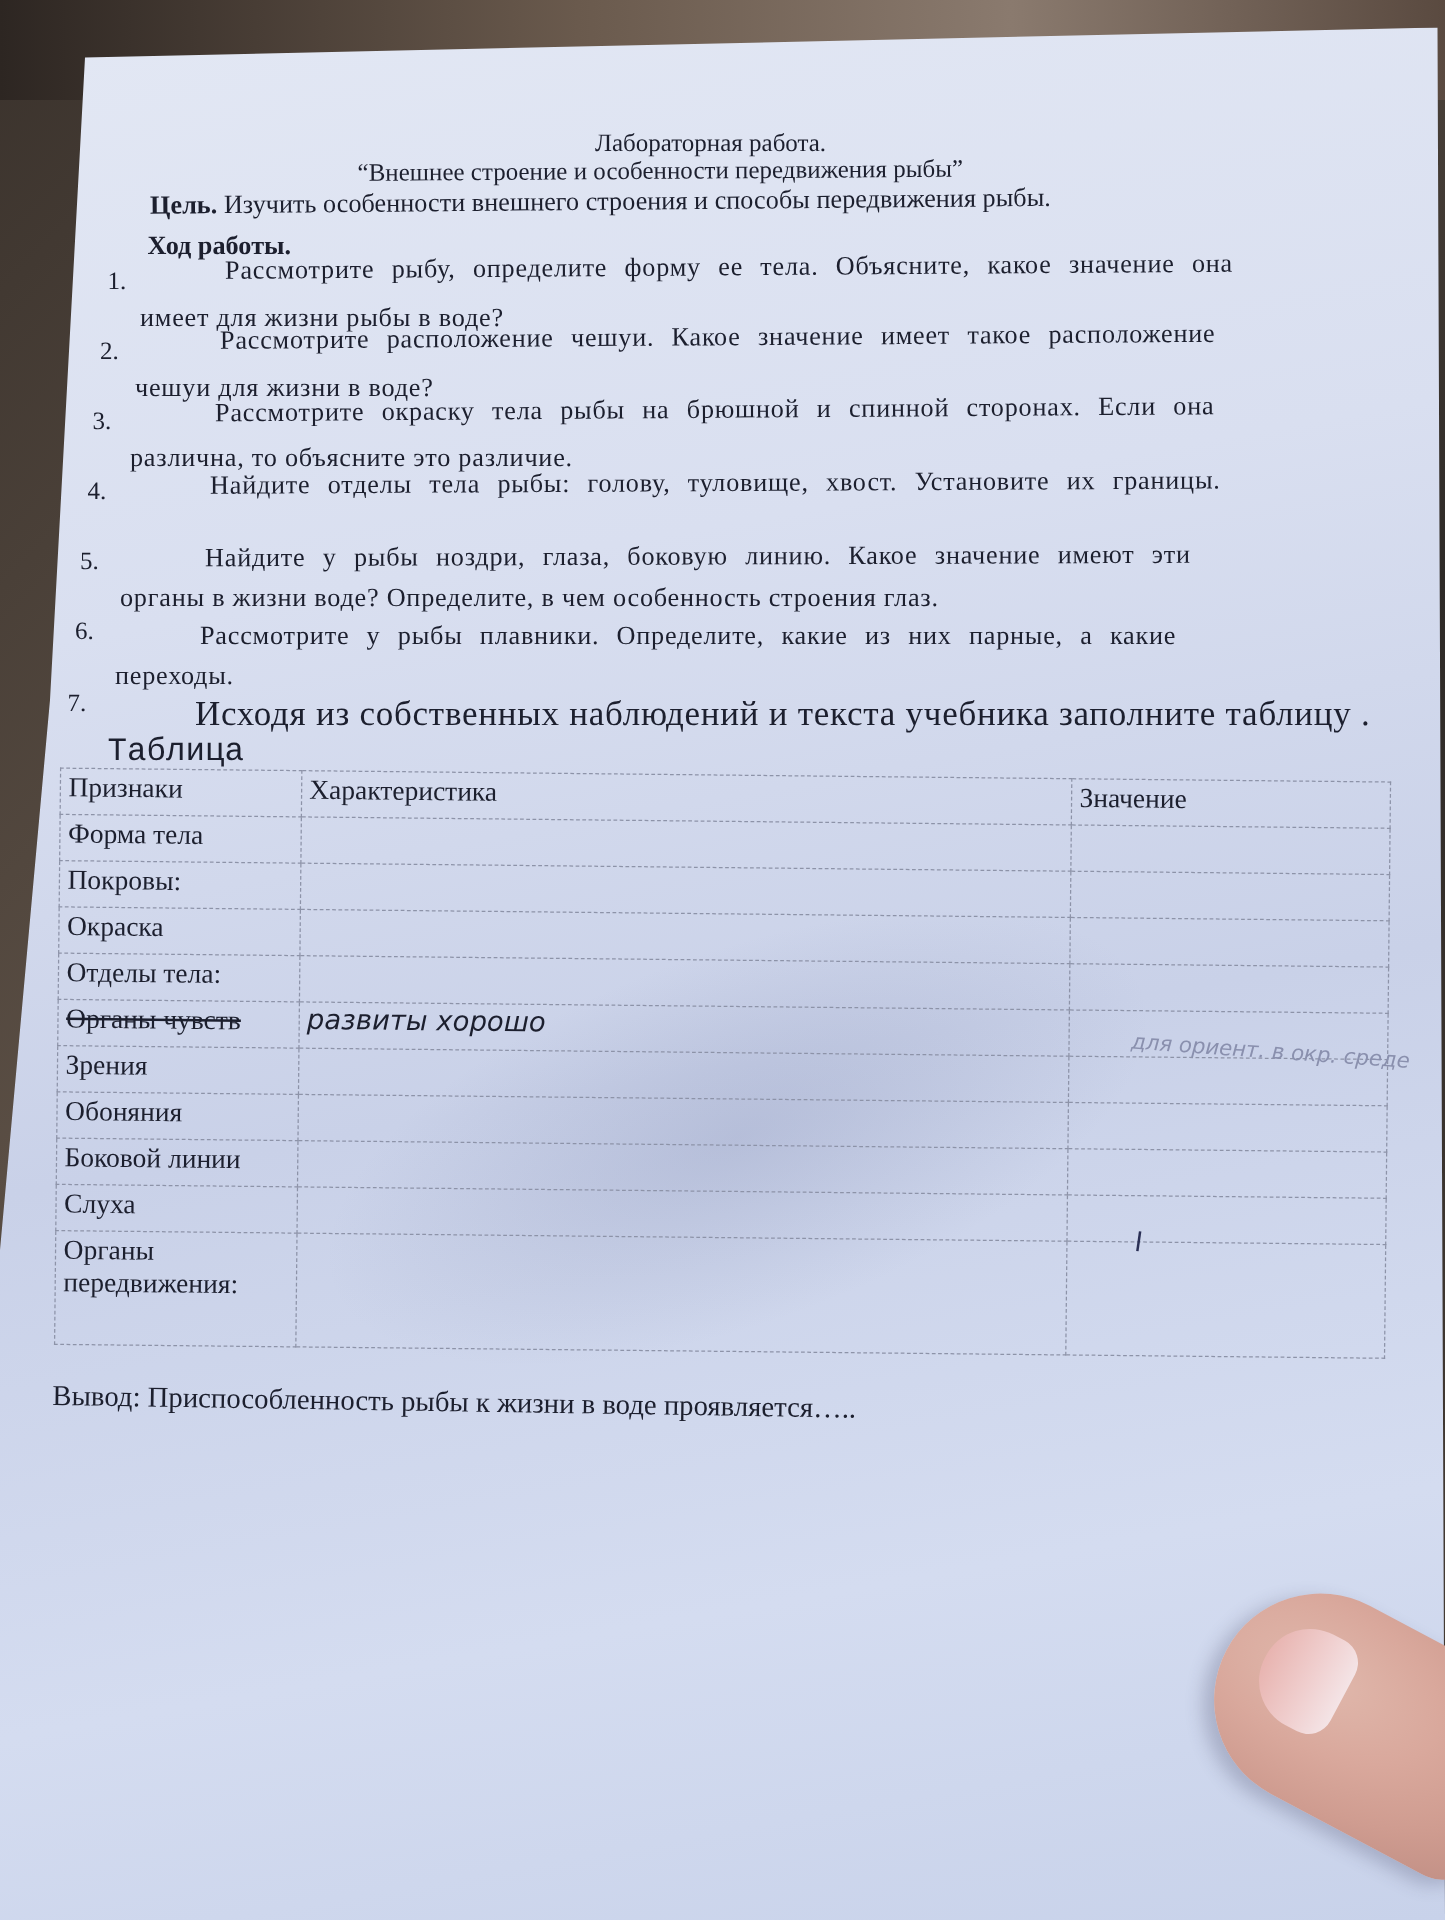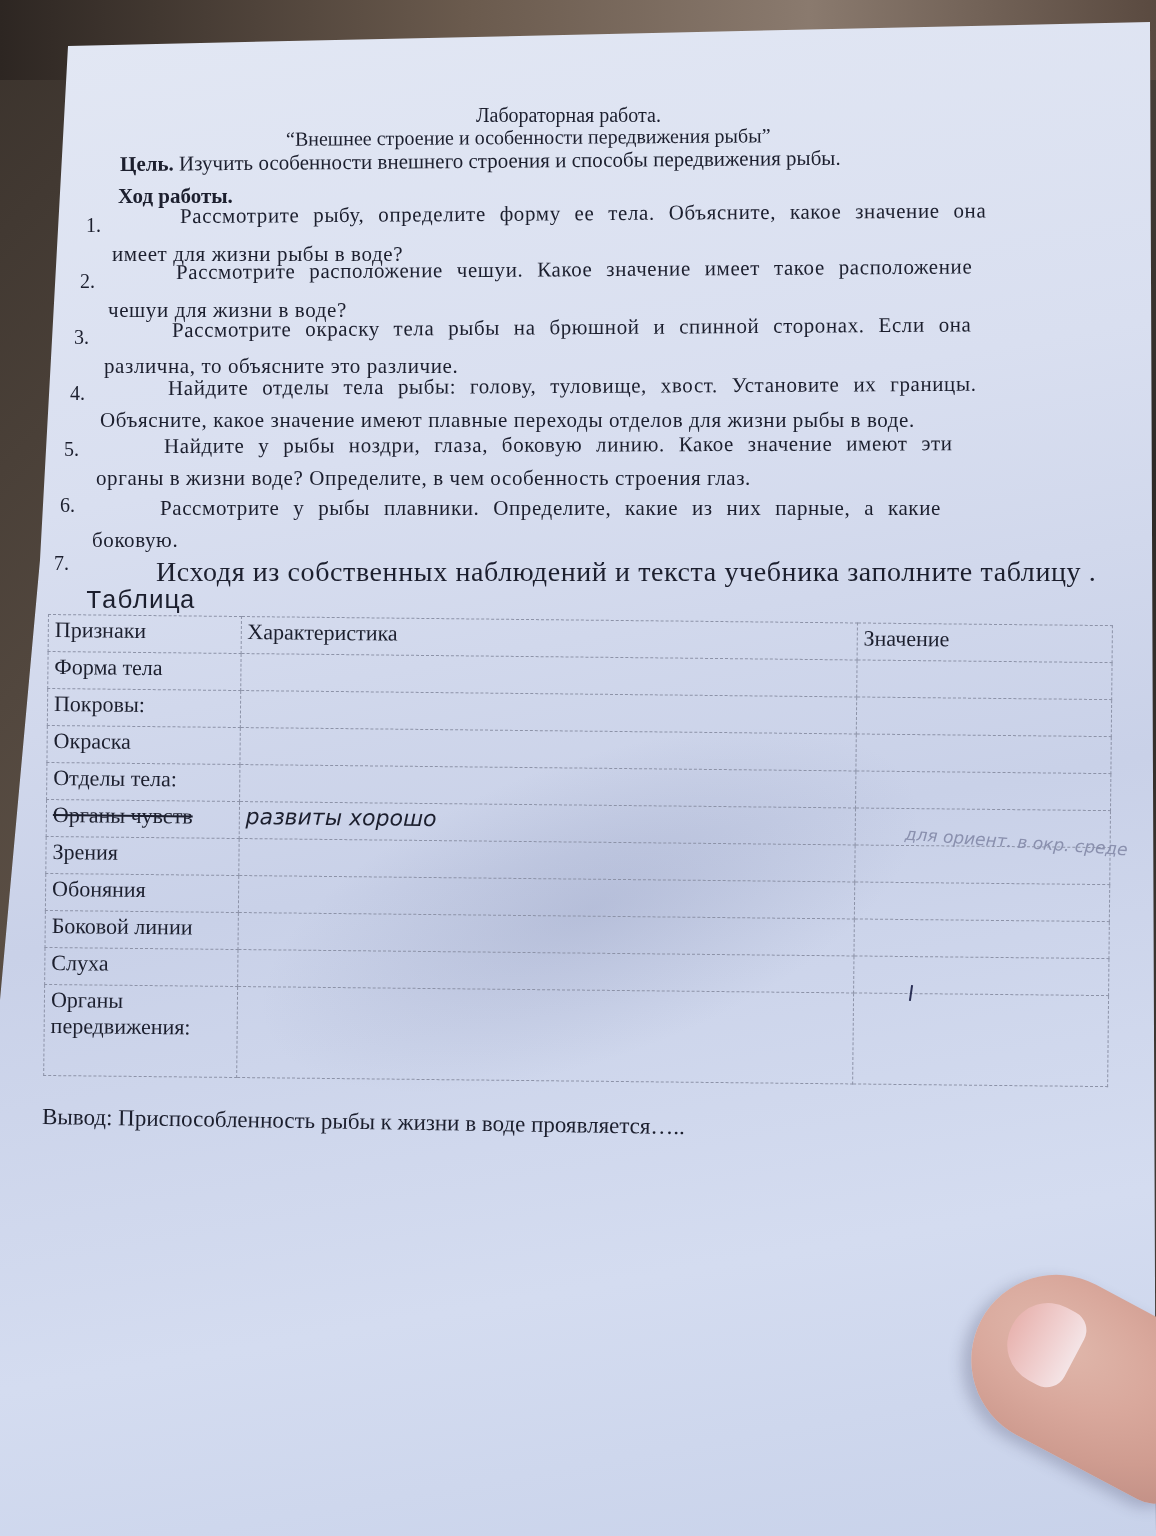--- a/index.html
+++ b/index.html
@@ -81,29 +81,28 @@
   <div class="num" style="left:80px; top:270px;">2.</div>
   <div class="step-text justify" style="left:176px; top:260px; transform:rotate(-0.4deg); transform-origin:left;">Рассмотрите расположение чешуи.  Какое значение имеет такое расположение</div>
   <div class="step-text" style="left:108px; top:298px;">чешуи для жизни в воде?</div>
 
   <div class="num" style="left:74px; top:326px;">3.</div>
   <div class="step-text justify" style="left:172px; top:318px; transform:rotate(-0.4deg); transform-origin:left;">Рассмотрите окраску тела рыбы на брюшной и спинной сторонах. Если она</div>
   <div class="step-text" style="left:104px; top:354px;">различна, то объясните это различие.</div>
 
   <div class="num" style="left:70px; top:382px;">4.</div>
   <div class="step-text justify" style="left:168px; top:376px; transform:rotate(-0.3deg); transform-origin:left;">Найдите отделы тела рыбы: голову, туловище, хвост. Установите их границы.</div>
-  <div class="step-text" style="left:100px; top:408px;">Объясните, какое значение имеют плавные переходы отделов для жизни рыбы в воде.</div>
 
   <div class="num" style="left:64px; top:438px;">5.</div>
   <div class="step-text justify" style="left:164px; top:434px; transform:rotate(-0.2deg); transform-origin:left;">Найдите у рыбы ноздри, глаза, боковую линию. Какое значение имеют эти</div>
   <div class="step-text" style="left:96px; top:466px;">органы в жизни воде? Определите, в чем особенность строения глаз.</div>
 
   <div class="num" style="left:60px; top:494px;">6.</div>
   <div class="step-text justify" style="left:160px; top:496px;">Рассмотрите у рыбы плавники. Определите, какие из них парные, а какие</div>
-  <div class="step-text" style="left:92px; top:528px;">боковую.</div>
+  <div class="step-text" style="left:92px; top:528px;">переходы.</div>
 
   <div class="num" style="left:54px; top:552px;">7.</div>
   <div class="step-text" style="left:156px; top:556px; font-size:28px;">Исходя из собственных наблюдений и текста учебника заполните таблицу .</div>
 
   <div class="line" style="left:86px; top:586px; font-size:26px;font-family:Liberation Mono, monospace;">Таблица</div>
 
   <div class="table-wrap">
     <table class="features">
       <tbody>
           <tr>

